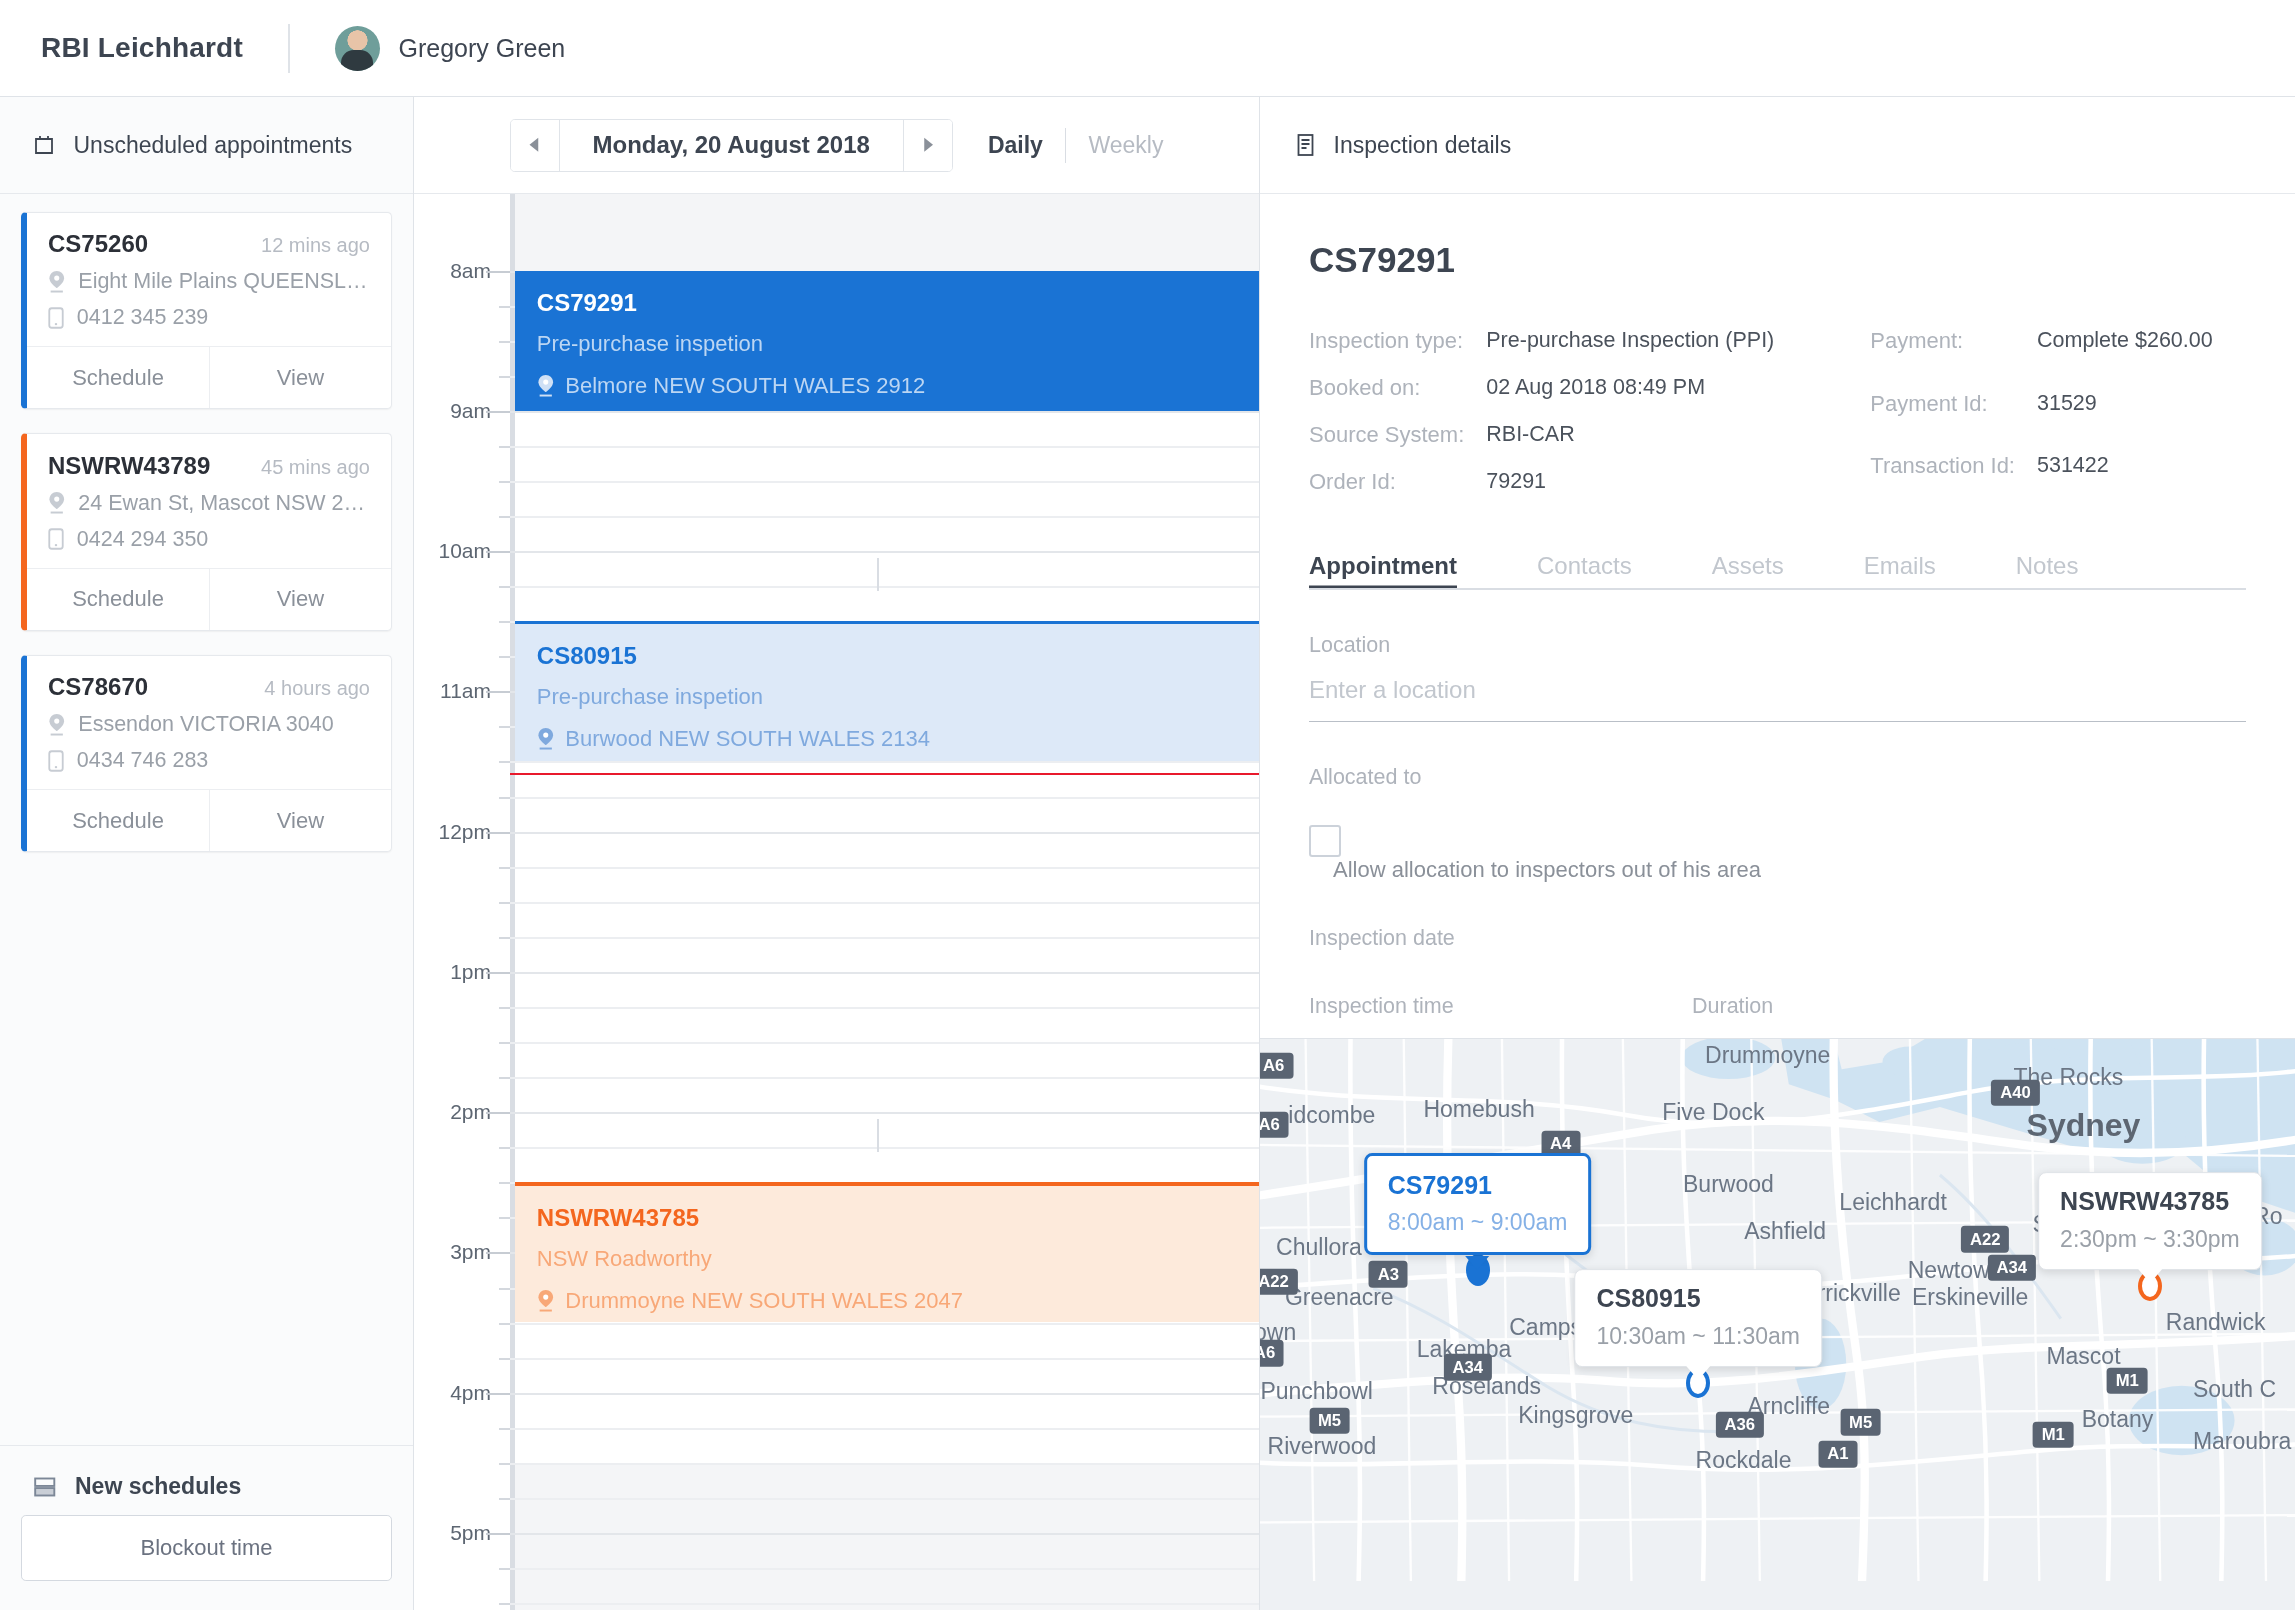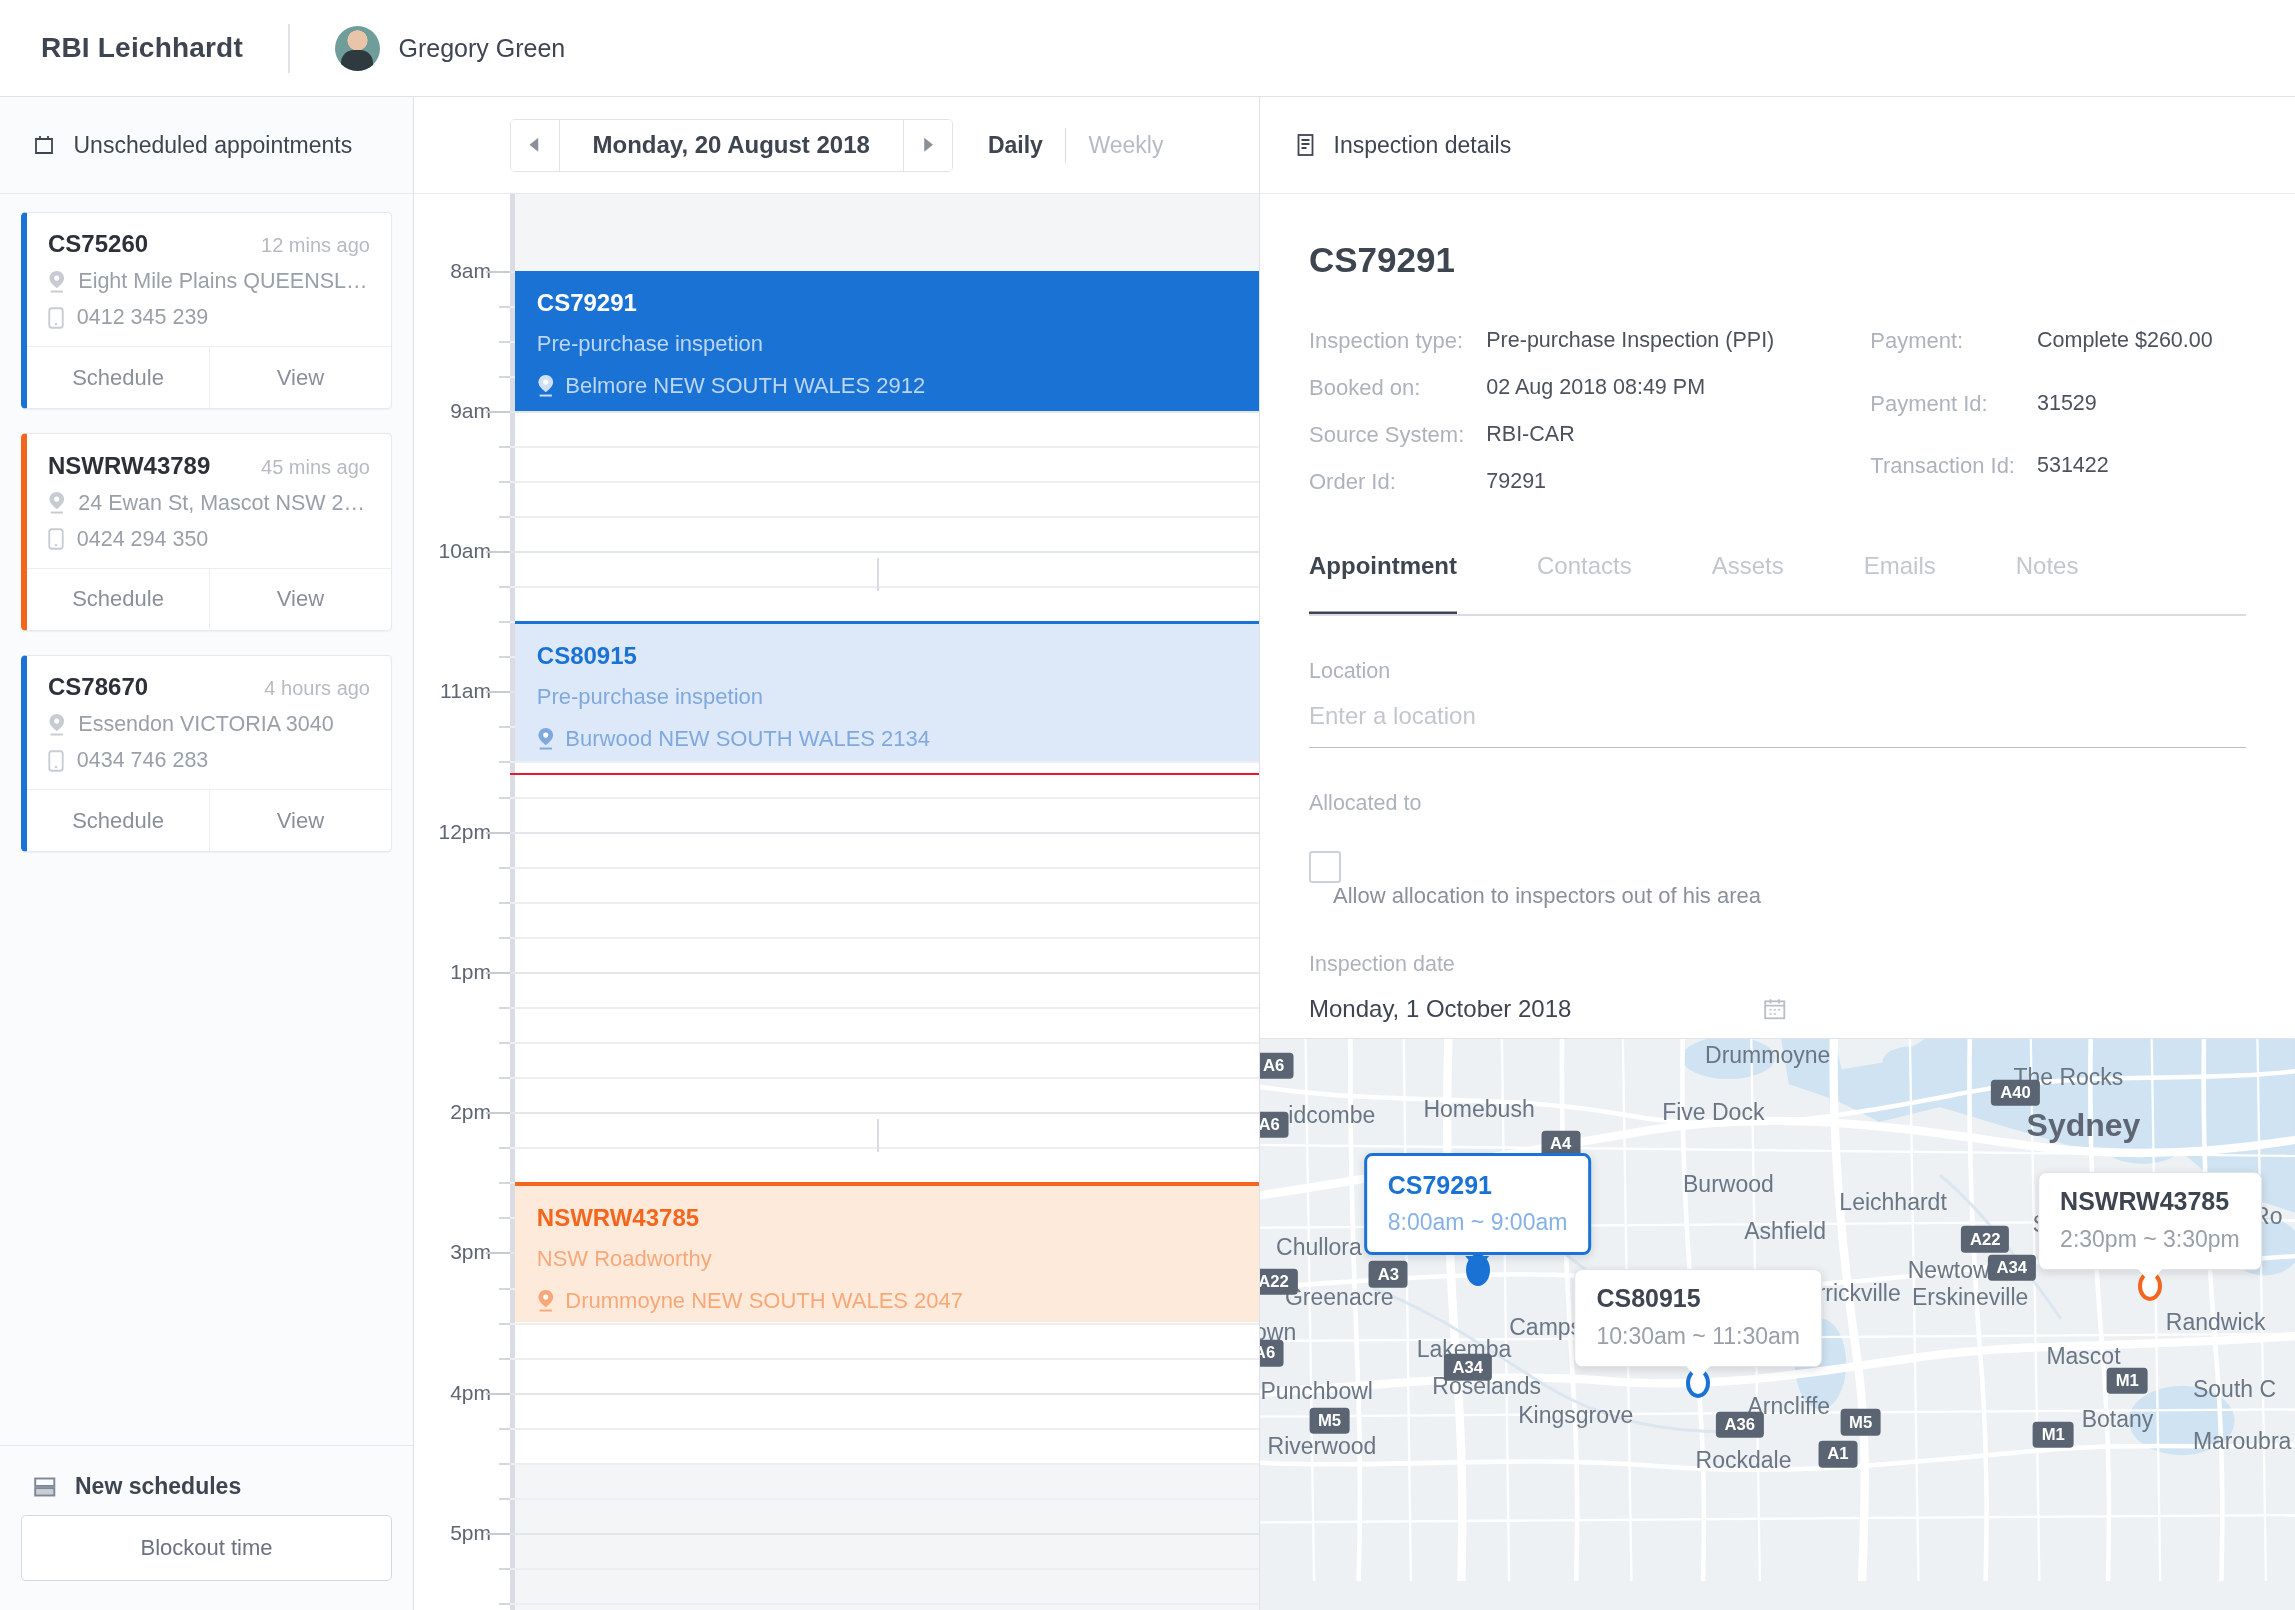--- a/index.html
+++ b/index.html
@@ -129,21 +129,21 @@
   #det-scroll { flex: 1 1 auto; padding: 46px 49px 0 49px; overflow: hidden; }
   #det-title { font-size: 35px; font-weight: bold; color: #3d4551; }
   #meta { display: flex; margin-top: 48px; }
   #meta .mcol { display: grid; grid-template-columns: auto auto; row-gap: 21px; }
   #meta .mcol.c1 { column-gap: 22px; }
   #meta .mcol.c2 { column-gap: 22px; margin-left: 96px; }
   .mk { font-size: 22px; color: #aeb3bb; white-space: nowrap; }
   .mv { font-size: 21.5px; color: #4b525c; white-space: nowrap; }
 
   #tabs { display: flex; margin-top: 57px; border-bottom: 2.4px solid #d9dde3; }
-  #tabs .tab { font-size: 24px; color: #c2c7ce; padding: 0 0 34px 0; margin-right: 80px;
+  #tabs .tab { font-size: 24px; color: #c2c7ce; padding: 0 0 8px 0; margin-right: 80px;
     cursor: pointer; white-space: nowrap; }
   #tabs .tab.active { color: #3d4551; font-weight: bold;
     box-shadow: inset 0 -2.4px 0 0 #3d4551; }
 
   .field { margin-top: 43px; }
   .flabel { font-size: 21.5px; color: #aeb3bb; }
   .finput { font-size: 24px; color: #c2c7ce; padding: 17.5px 0 17.5px 0;
     border-bottom: 1.6px solid #b9bfc7; }
   .finput.filled { color: #3d4551; }
   .finput.withicon { display: flex; align-items: center; justify-content: space-between; }
@@ -541,30 +541,20 @@
         <div class="flabel">Allocated to</div>
       </div>
 
       <div id="chk-row">
         <div id="chk-box"></div>
         <div id="chk-label">Allow allocation to inspectors out of his area</div>
       </div>
 
       <div class="field" id="date-field">
         <div class="flabel">Inspection date</div>
-        <div class="finput filled withicon">
-          <span>Monday, 1 October 2018</span>
-          <span>
-            <svg class="ic" width="25.5" height="25.5" viewBox="0 0 24 24" fill="none" stroke="#b9bfc7" stroke-width="1.7">
-              <rect x="3" y="5" width="18" height="16"></rect>
-              <path d="M3 9h18M8 3v4M16 3v4"></path>
-              <path d="M7 13h2M11 13h2M15 13h2M7 17h2M11 17h2" stroke-width="1.4"></path>
-            </svg>
-          </span>
-        </div>
       </div>
 
       <div id="halfrow">
         <div class="flabel">Inspection time</div>
         <div class="flabel">Duration</div>
       </div>
     </div>
 
     <div id="map">
       <svg viewBox="0 0 1370 718" preserveAspectRatio="none">

